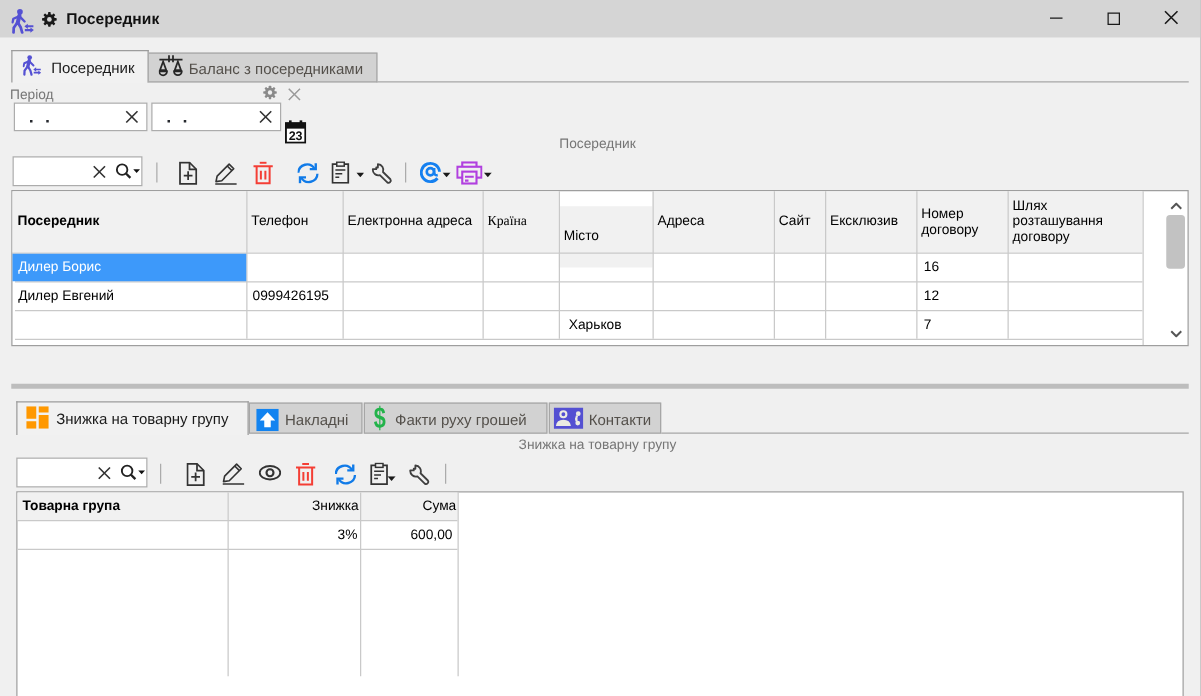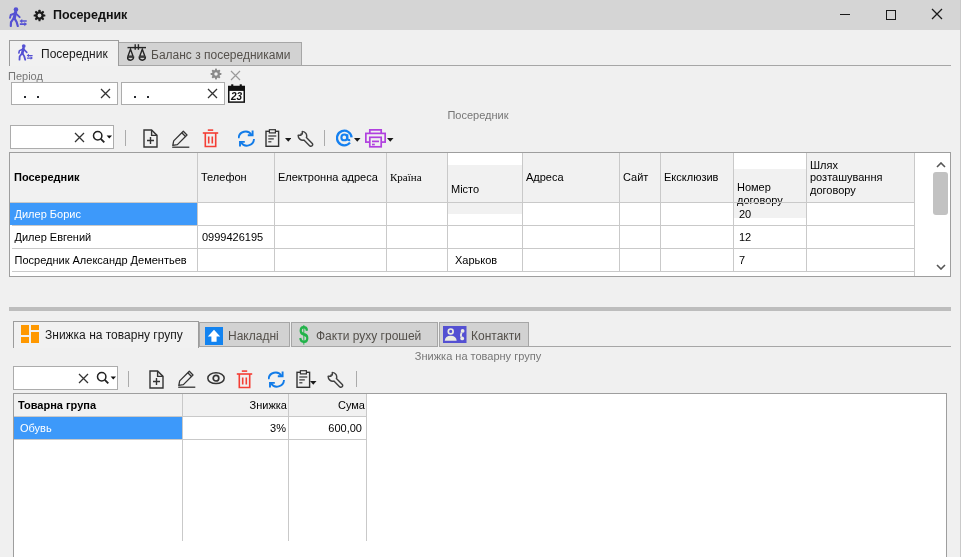--- a/index.html
+++ b/index.html
@@ -117,21 +117,21 @@
     <div class="abs" style="left:36.5px;top:96px;width:2px;height:2px;background:#26292e;"></div>
   <svg class="abs" style="left:100px;top:88px;" width="11" height="11" viewBox="0 0 11 11">
     <path d="M1,1 L10,10 M10,1 L1,10" stroke="#333" stroke-width="1.3" fill="none"></path>
   </svg>
   <div class="abs field" style="left:121px;top:82px;width:104px;height:23px;"></div>
   <div class="abs" style="left:134px;top:96px;width:2px;height:2px;background:#26292e;"></div>
     <div class="abs" style="left:146.5px;top:96px;width:2px;height:2px;background:#26292e;"></div>
   <svg class="abs" style="left:207px;top:88px;" width="11" height="11" viewBox="0 0 11 11">
     <path d="M1,1 L10,10 M10,1 L1,10" stroke="#333" stroke-width="1.3" fill="none"></path>
   </svg>
-  <div class="abs" style="left:228px;top:84px;font-style:italic;">
+  <div class="abs" style="left:228px;top:96px;">
       <svg width="17" height="19" viewBox="0 0 17 19">
 <rect x="3.2" y="0.3" width="2.1" height="3" fill="#111"></rect>
 <rect x="11.7" y="0.3" width="2.1" height="3" fill="#111"></rect>
 <rect x="0.75" y="2.5" width="15.5" height="15.6" fill="#fff" stroke="#111" stroke-width="1.5"></rect>
 <rect x="0.4" y="2.2" width="16.2" height="4.7" fill="#111"></rect>
 <text x="8.5" y="16.2" font-family="Liberation Sans,sans-serif" font-size="10" font-weight="bold" fill="#111" text-anchor="middle">23</text>
 </svg>
     </div>
 
   <div class="abs graylabel" style="left:0;top:109px;width:956px;text-align:center;">Посередник</div>
@@ -242,46 +242,45 @@
   <div class="abs tbl" style="left:9px;top:152px;width:942px;height:125px;" id="table1">
 
     <div class="hcell" style="left:0;top:0;width:187px;height:49px;font-weight:bold;">Посередник</div>
     <div class="hcell" style="left:187px;top:0;width:77px;height:49px;">Телефон</div>
     <div class="hcell" style="left:264px;top:0;width:112px;height:49px;">Електронна адреса</div>
     <div class="hcell" style="left:376px;top:0;width:61px;height:49px;font-family:Liberation Serif, serif;">Країна</div>
     <div class="hcell" style="left:437px;top:12px;width:75px;height:49px;">Місто</div>
     <div class="hcell" style="left:512px;top:0;width:97px;height:49px;">Адреса</div>
     <div class="hcell" style="left:609px;top:0;width:41px;height:49px;">Сайт</div>
     <div class="hcell" style="left:650px;top:0;width:73px;height:49px;">Ексклюзив</div>
-    <div class="hcell" style="left:723px;top:16px;width:73px;height:49px;">Номер договору</div>
+    <div class="hcell" style="left:723px;top:0;width:73px;height:49px;">Номер договору</div>
     <div class="hcell" style="left:796px;top:0;width:108px;height:49px;">
         <span style="width:80px;">Шлях розташування договору</span>
       </div>
 
     <div class="vline" style="left:187px;top:0;height:118px;"></div>
     <div class="vline" style="left:264px;top:0;height:118px;"></div>
     <div class="vline" style="left:376px;top:0;height:118px;"></div>
     <div class="vline" style="left:437px;top:0;height:118px;"></div>
     <div class="vline" style="left:512px;top:0;height:118px;"></div>
     <div class="vline" style="left:609px;top:0;height:118px;"></div>
     <div class="vline" style="left:650px;top:0;height:118px;"></div>
     <div class="vline" style="left:723px;top:0;height:118px;"></div>
     <div class="vline" style="left:796px;top:0;height:118px;"></div>
     <div class="vline" style="left:904px;top:0;height:123px;"></div>
     <div class="hline" style="left:0;top:49px;width:904px;"></div>
     <div class="hline" style="left:2px;top:72px;width:902px;"></div>
     <div class="hline" style="left:2px;top:95px;width:902px;"></div>
     <div class="hline" style="left:2px;top:118px;width:902px;"></div>
 
     <div class="cell sel" style="left:0;top:50px;width:187px;height:22px;line-height:22px;padding-left:4.5px;box-sizing:border-box;">Дилер Борис</div>
-    <div class="cell" style="left:729px;top:50px;line-height:22px;">20</div>
+    <div class="cell" style="left:729px;top:50px;line-height:22px;">16</div>
     <div class="cell" style="left:4.5px;top:73px;line-height:22px;">Дилер Евгений</div>
     <div class="cell" style="left:192px;top:73px;line-height:22px;">0999426195</div>
     <div class="cell" style="left:729px;top:73px;line-height:22px;">12</div>
-    <div class="cell" style="left:4.5px;top:96px;line-height:22px;">Посредник Александр Дементьев</div>
     <div class="cell" style="left:445px;top:96px;line-height:22px;text-align:center;">Харьков</div>
     <div class="cell" style="left:729px;top:96px;line-height:22px;">7</div>
 
     <svg class="abs" style="left:926px;top:8.5px;" width="10" height="6" viewBox="0 0 10 6">
       <path d="M1,5 L5,1 L9,5" stroke="#555" stroke-width="1.6" fill="none"></path>
     </svg>
     <div class="abs" style="left:923px;top:19px;width:15px;height:43px;background:#c2c2c2;border-radius:3px;"></div>
     <svg class="abs" style="left:926px;top:111px;" width="10" height="6" viewBox="0 0 10 6">
       <path d="M1,1 L5,5 L9,1" stroke="#555" stroke-width="1.6" fill="none"></path>
     </svg>
@@ -409,18 +408,17 @@
 
   <div class="abs tbl" style="left:13px;top:393px;width:934px;height:183px;" id="table2">
     <div class="hcell" style="left:0;top:0;width:168px;height:22px;font-weight:bold;">Товарна група</div>
     <div class="hcell" style="left:168px;top:0;width:106px;height:22px;justify-content:flex-end;padding-right:1px;padding-left:0;">Знижка</div>
     <div class="hcell" style="left:274px;top:0;width:78px;height:22px;justify-content:flex-end;padding-right:1px;padding-left:0;">Сума</div>
     <div class="vline" style="left:168px;top:0;height:147px;"></div>
     <div class="vline" style="left:274px;top:0;height:147px;"></div>
     <div class="vline" style="left:352px;top:0;height:147px;"></div>
     <div class="hline" style="left:0;top:22px;width:352px;"></div>
     <div class="hline" style="left:0;top:45px;width:352px;"></div>
-    <div class="cell sel" style="left:0;top:23px;width:168px;height:22px;line-height:22px;padding-left:6px;box-sizing:border-box;">Обувь</div>
     <div class="cell" style="left:168px;top:23px;width:104px;line-height:22px;text-align:right;">3%</div>
     <div class="cell" style="left:274px;top:23px;width:74px;line-height:22px;text-align:right;">600,00</div>
   </div>
 
 </div>
 
 </body></html>

